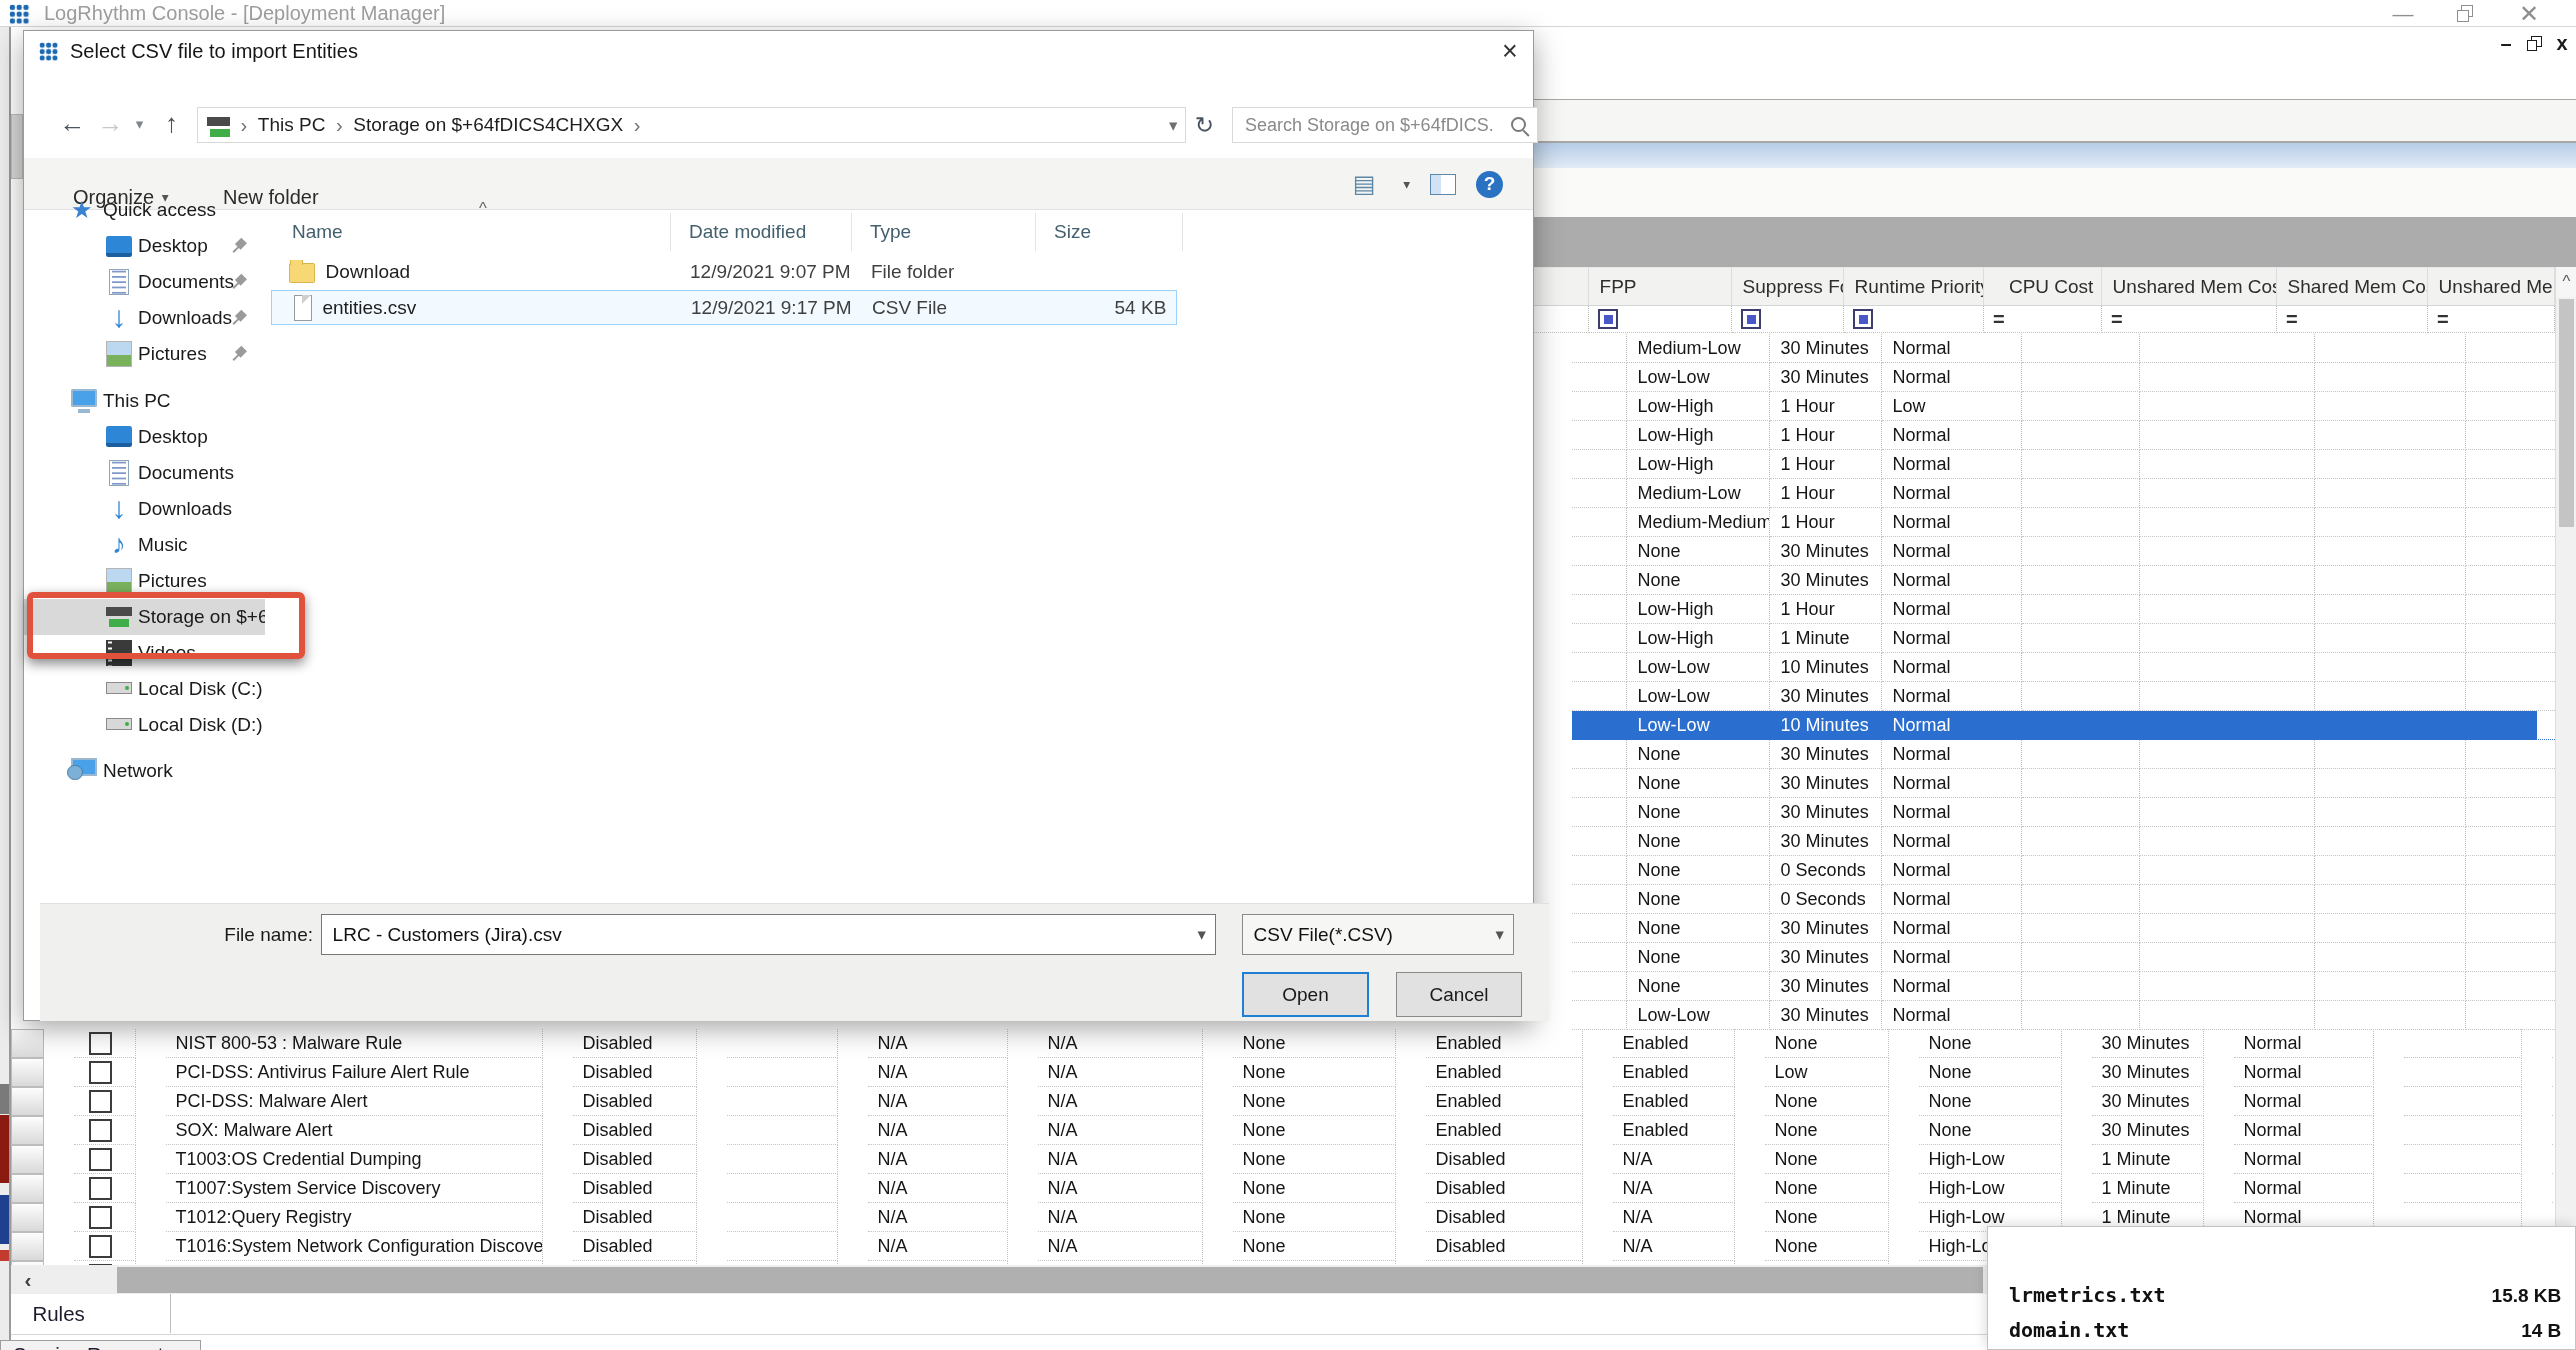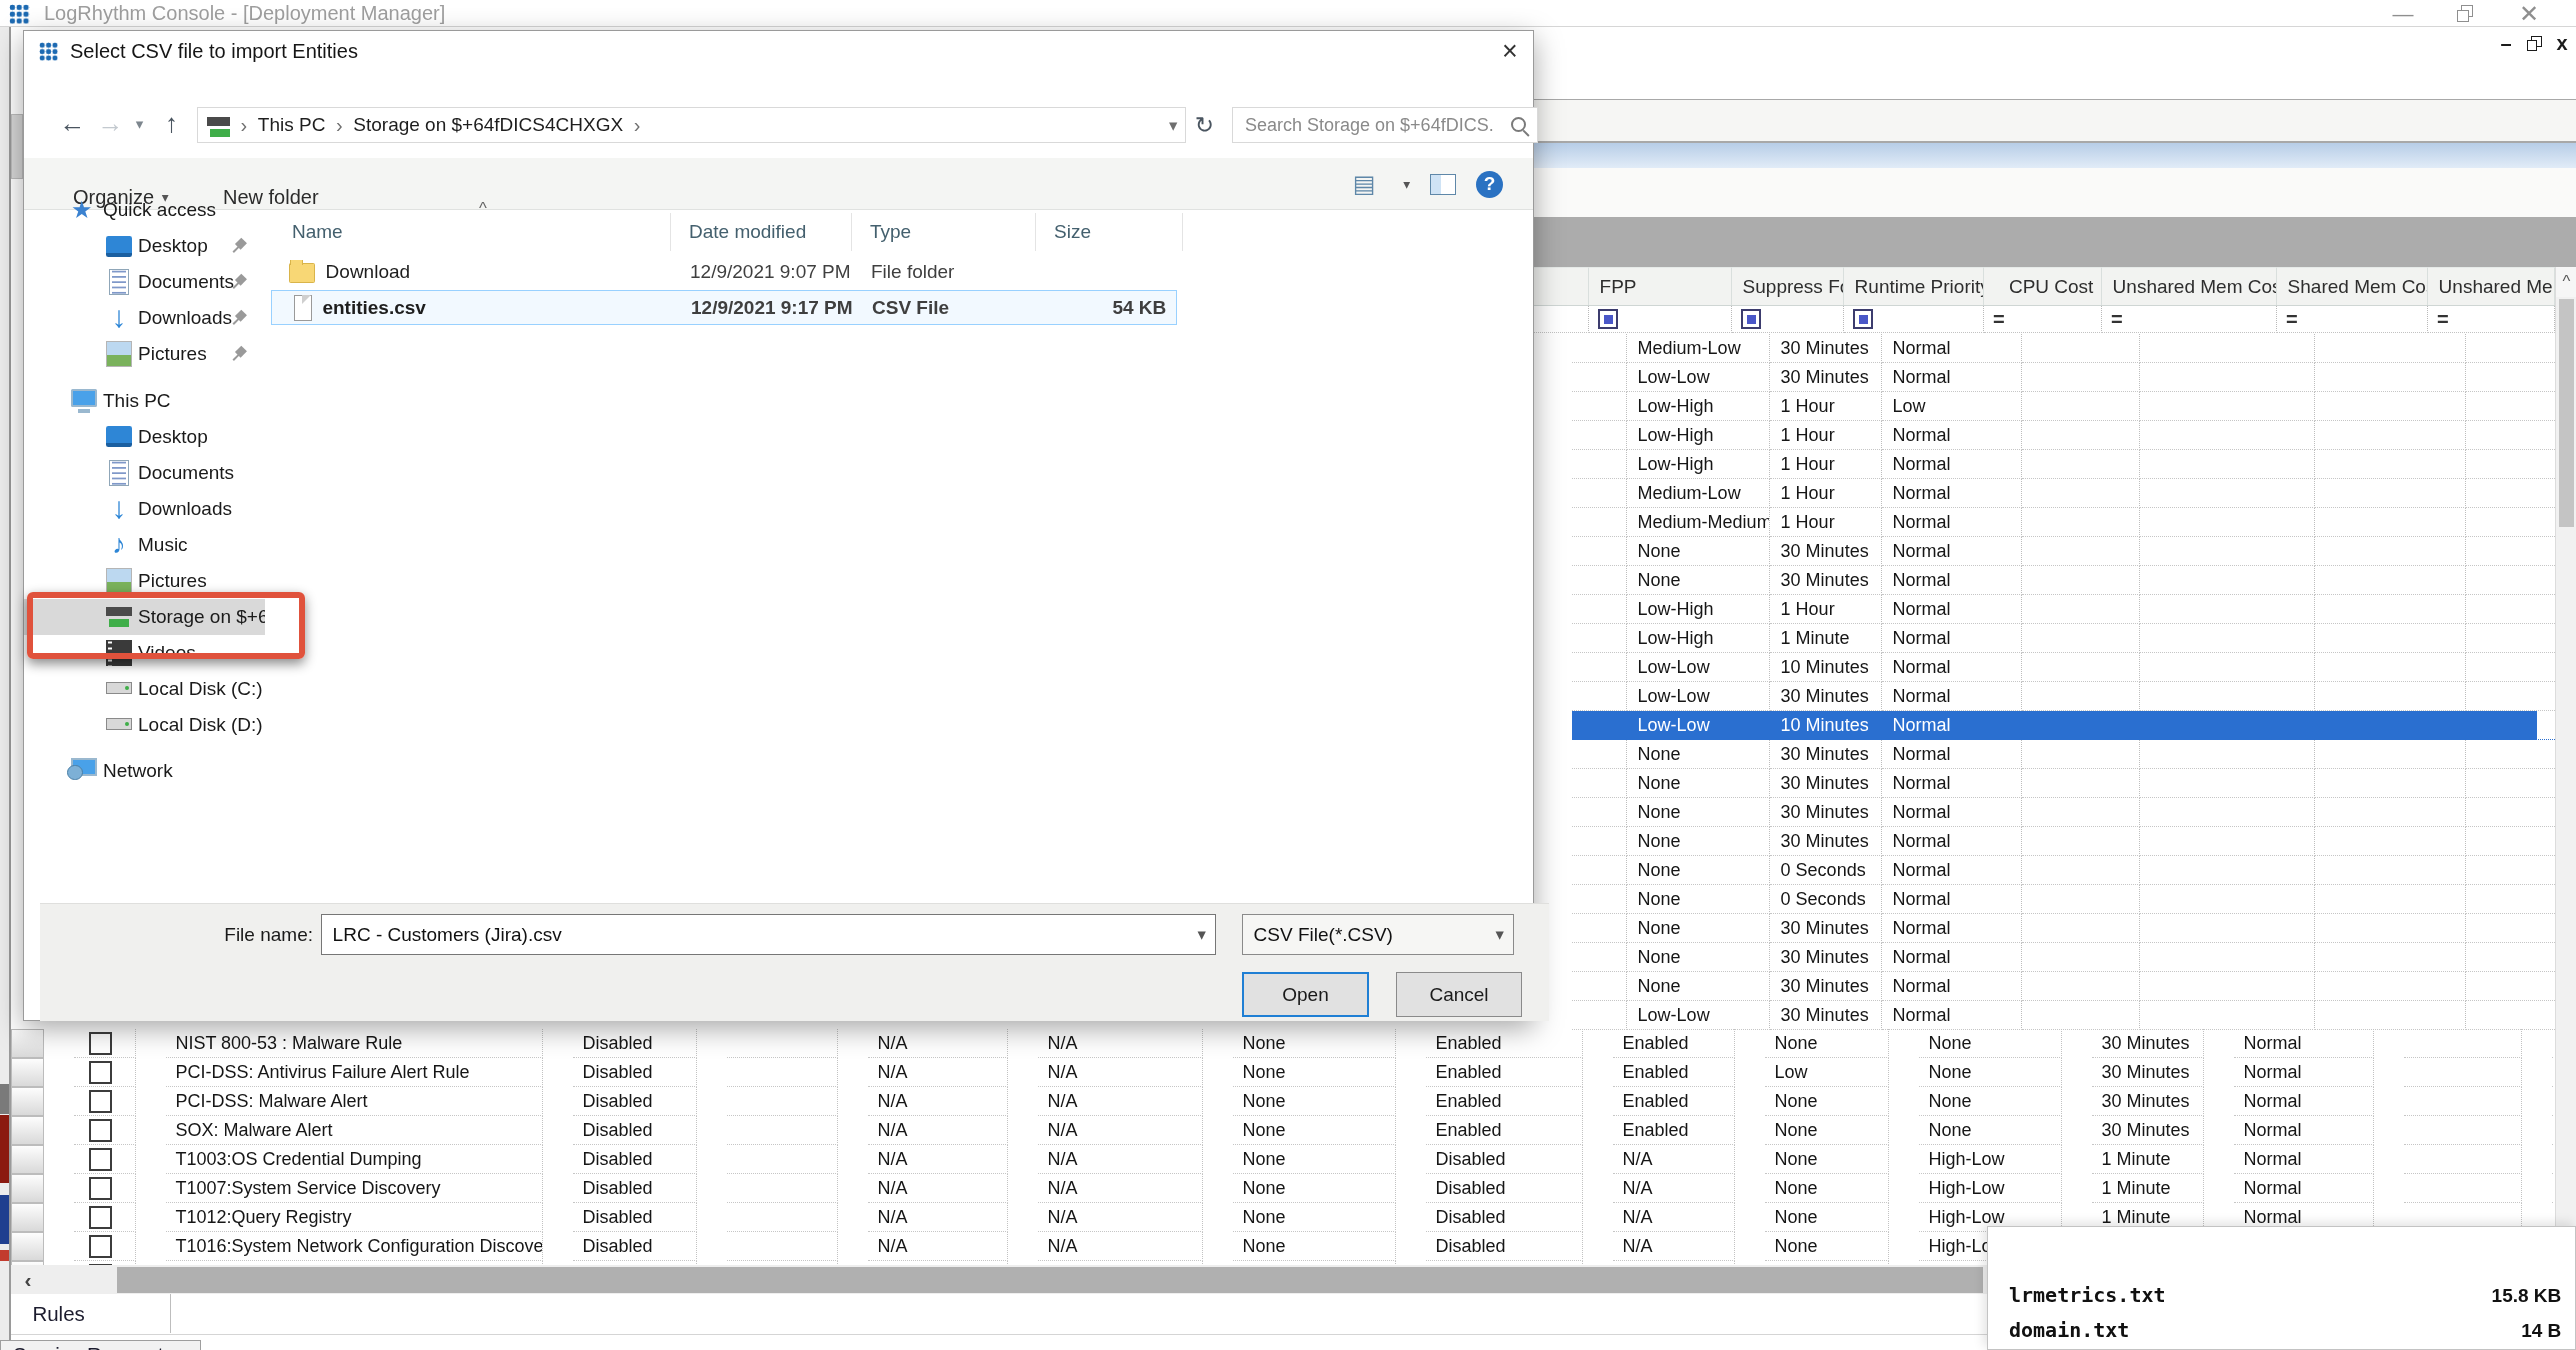--- a/index.html
+++ b/index.html
@@ -166,21 +166,21 @@
   .flist-head { left:250px; top:182px; width:908px; height:38px; display:grid; grid-template-columns:397px 181px 184px 147px; }
   .fh-cell { border-right:0.8px solid #e4e4e4; font-size:19px; color:#44606e; display:flex; align-items:center; padding-left:18px; }
   .sort-caret { left:455px; top:168px; font-size:16.7px; color:#666; }
   .f-row { left:247px; width:906px; height:35px; display:grid; grid-template-columns:401px 181px 184px 142px; align-items:center; }
   .f-row > div { font-size:19px; color:#1e1e1e; white-space:nowrap; overflow:hidden; padding-left:18px; display:flex; align-items:center; }
   .f-row .fdate, .f-row .ftype { color:#3f3f3f; }
   .f-row .fsize { justify-content:flex-end; padding-right:13.7px; color:#3f3f3f; }
   .f-row.selected { border:1.5px solid #99d1ff; background:#f2f9ff; }
   .f-row .ficon { width:26px; height:26px; margin-right:10.6px; flex:none; }
   .f-row1 { top:223px; }
-  .f-row2 { top:259px;font-weight:bold; }
+  .f-row2 { top:259px; }
 
   
   .dlg-bottom { left:16px; top:872px; width:1509px; height:118px; background:#f0f0ee; border-top:0.8px solid #dfdfdd; }
   .fn-label { position:absolute; left:121px; top:20px; width:152px; text-align:right; font-size:19px; color:#1a1a1a; }
   .fn-input { position:absolute; left:281px; top:10px; width:895px; height:41px; background:#fff; border:1.5px solid #767676; display:flex; align-items:center; padding-left:10.6px; font-size:19px; color:#111; }
   .fn-dd { position:absolute; right:9px; color:#555; font-size:16.7px; }
   .ft-combo { position:absolute; left:1202px; top:10px; width:272px; height:41px; background:#f6f6f4; border:1.5px solid #8a8a8a; display:flex; align-items:center; padding-left:10.6px; font-size:19px; color:#111; }
   .btn { position:absolute; top:68px; height:45px; background:#e1e1e1; display:flex; align-items:center; justify-content:center; font-size:19px; color:#1a1a1a; }
   .btn-open { left:1202px; width:127px; border:2.3px solid #1f7fd4; }
   .btn-cancel { left:1356px; width:126px; border:1.5px solid #8a8a8a; }

